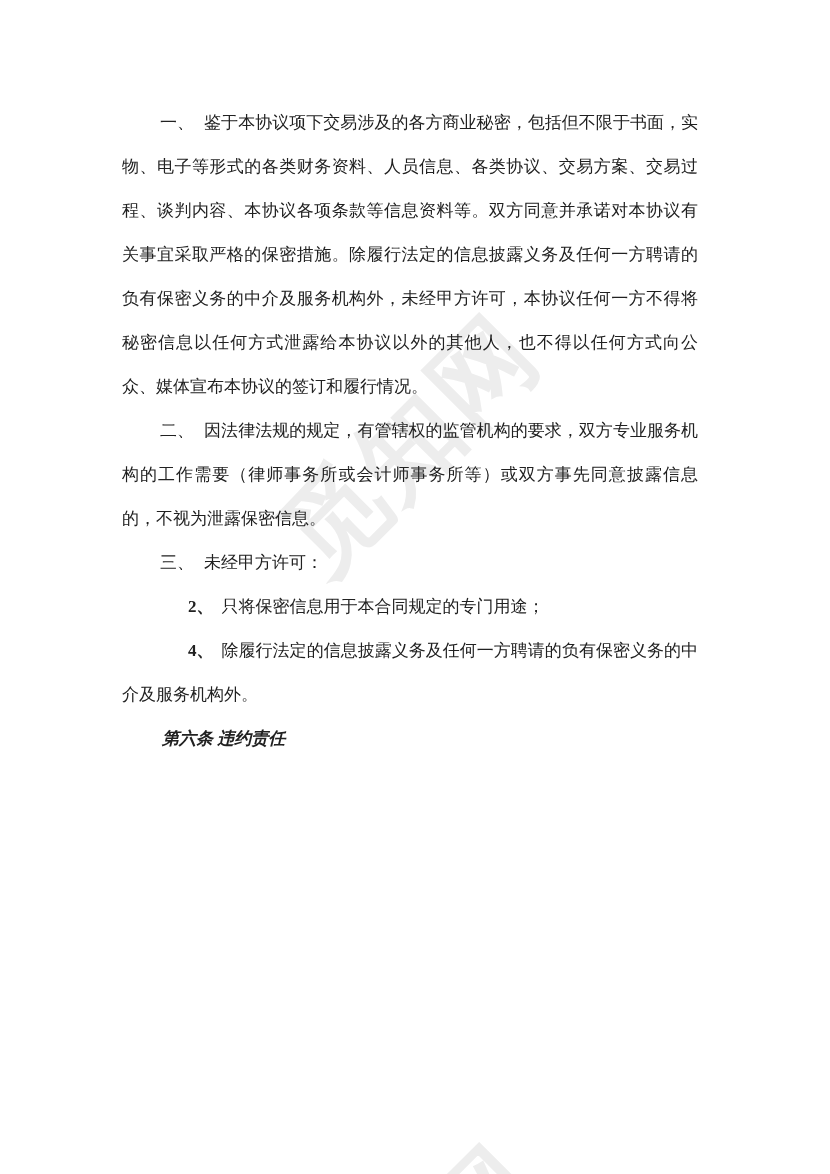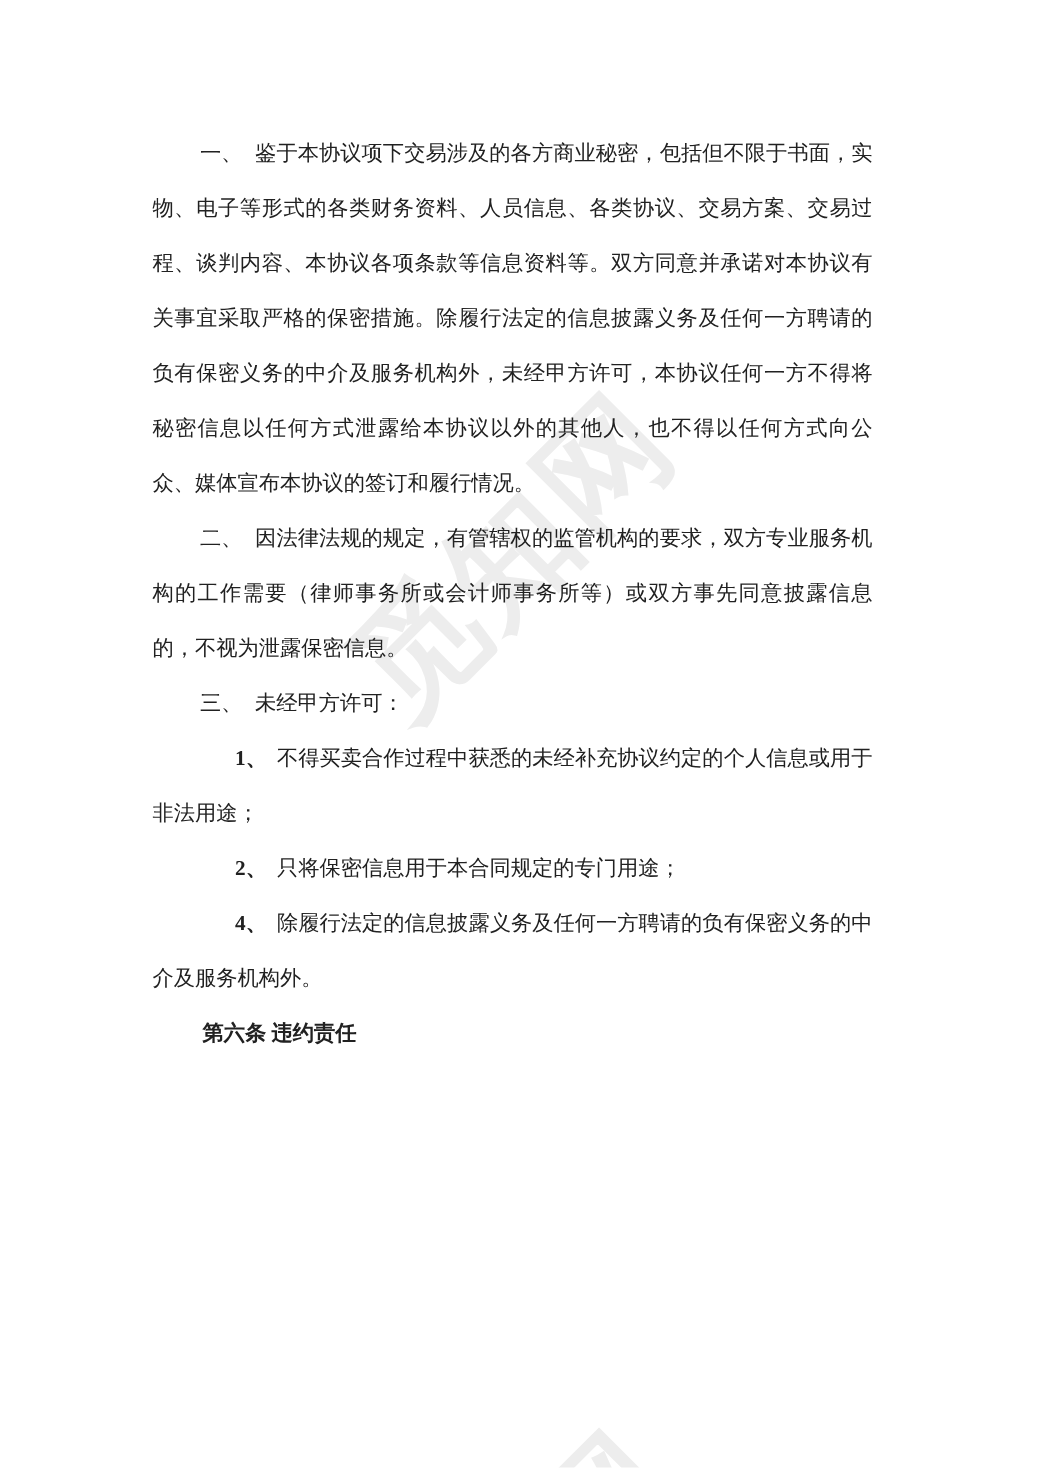--- a/index.html
+++ b/index.html
@@ -48,42 +48,41 @@
     text-justify: inter-character;
     z-index: 2;
   }
   .para {
     margin: 0;
     padding: 0;
   }
   .p-cjk  { text-indent: 38px; }
   .p-num  { text-indent: 66px; }
   .p-four { text-indent: 9px; letter-spacing: -0.2px; }
-  .p-head { text-indent: 40px; font-weight: bold; }
+  .p-head { text-indent: 40px; font-weight: bold; font-style: italic; }
   .p-cjk  .marker { margin-right: 10px; }
   .p-num  .marker { margin-right: 8px;  font-weight: bold; }
   .p-four .marker { margin-right: 26px; font-weight: bold; }
 </style>
 </head>
 <body>
 
 <div class="page">
 
   <div class="watermark wm-1">觅知网</div>
   <div class="watermark wm-2">觅知网</div>
 
   <div class="content">
 
     <p class="para p-cjk"><span class="marker">一、</span><span>鉴于本协议项下交易涉及的各方商业秘密，包括但不限于书面，实物、电子等形式的各类财务资料、人员信息、各类协议、交易方案、交易过程、谈判内容、本协议各项条款等信息资料等。双方同意并承诺对本协议有关事宜采取严格的保密措施。除履行法定的信息披露义务及任何一方聘请的负有保密义务的中介及服务机构外，未经甲方许可，本协议任何一方不得将秘密信息以任何方式泄露给本协议以外的其他人，也不得以任何方式向公众、媒体宣布本协议的签订和履行情况。</span></p>
 
     <p class="para p-cjk"><span class="marker">二、</span><span>因法律法规的规定，有管辖权的监管机构的要求，双方专业服务机构的工作需要（律师事务所或会计师事务所等）或双方事先同意披露信息的，不视为泄露保密信息。</span></p>
 
     <p class="para p-cjk"><span class="marker">三、</span><span>未经甲方许可：</span></p>
 
-    <p class="para p-num"><span class="marker">1、</span><span>不得买卖合作过程中获悉的未经补充协议约定的个人信息或用于非法用途；</span></p>
 
     <p class="para p-num"><span class="marker">2、</span><span>只将保密信息用于本合同规定的专门用途；</span></p>
 
 
     <p class="para p-num"><span class="marker">4、</span><span>除履行法定的信息披露义务及任何一方聘请的负有保密义务的中介及服务机构外。</span></p>
 
 
     <p class="para p-head"><span>第六条 违约责任</span></p>
 
 

